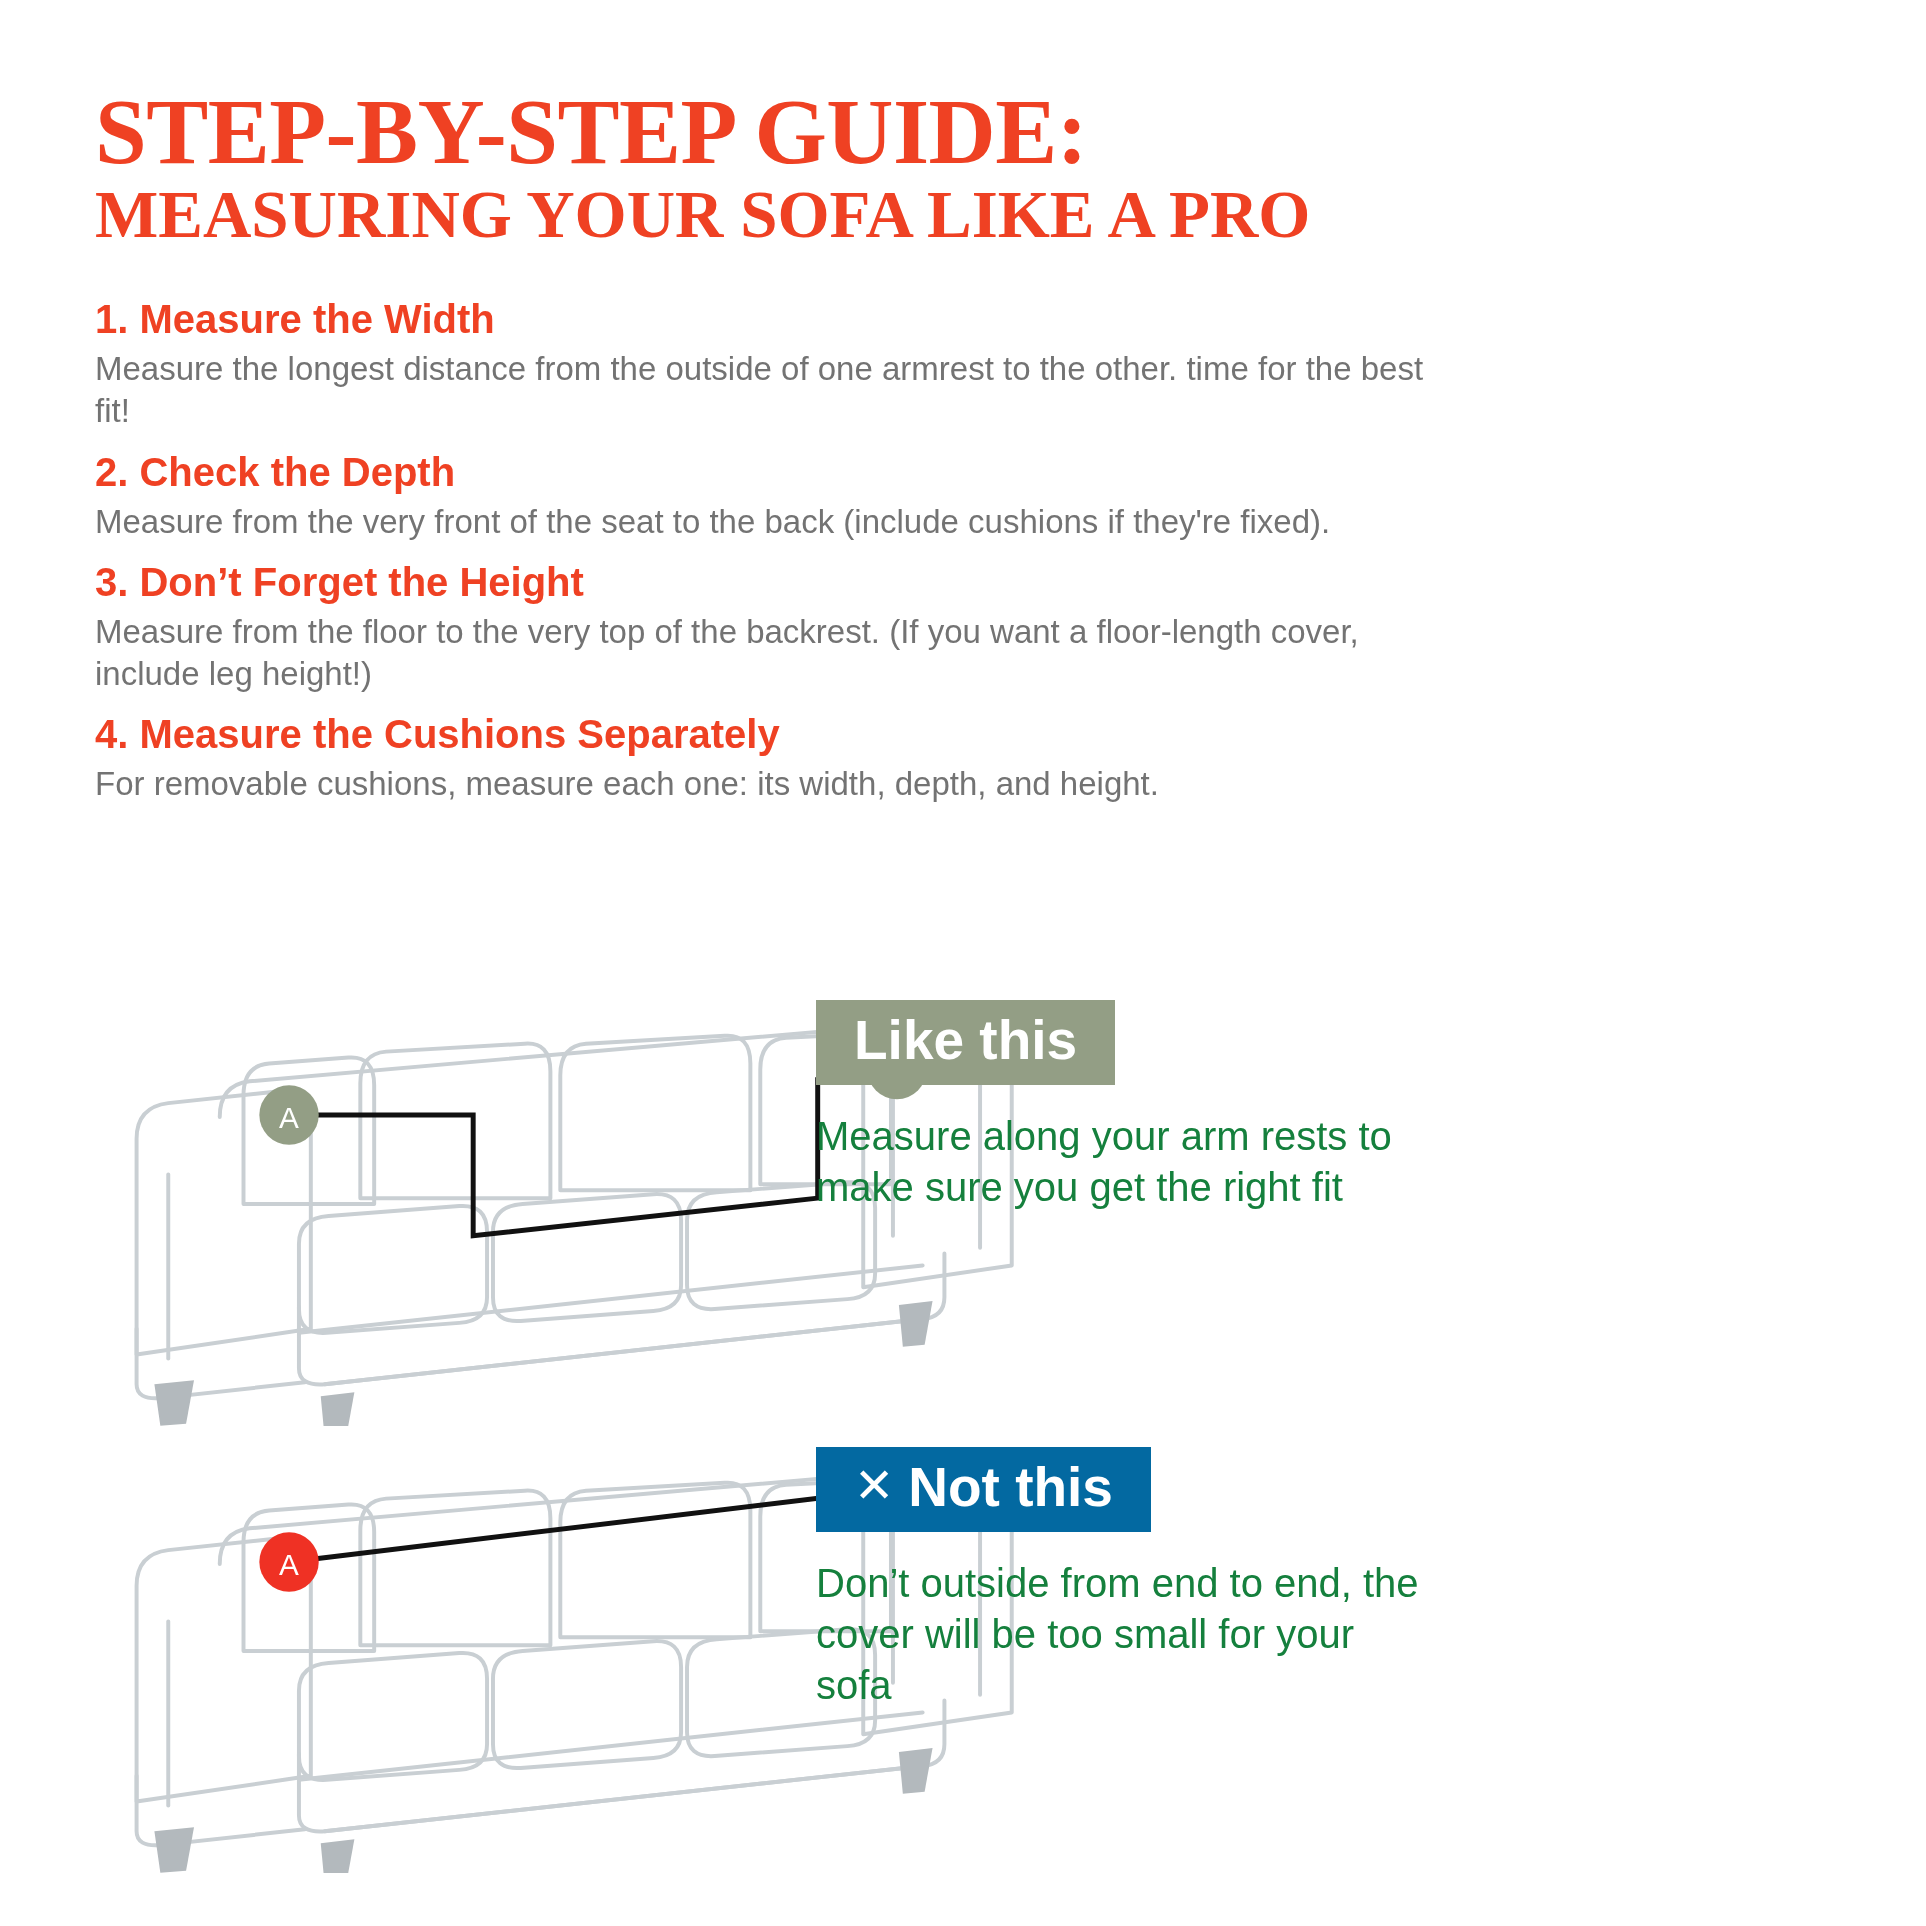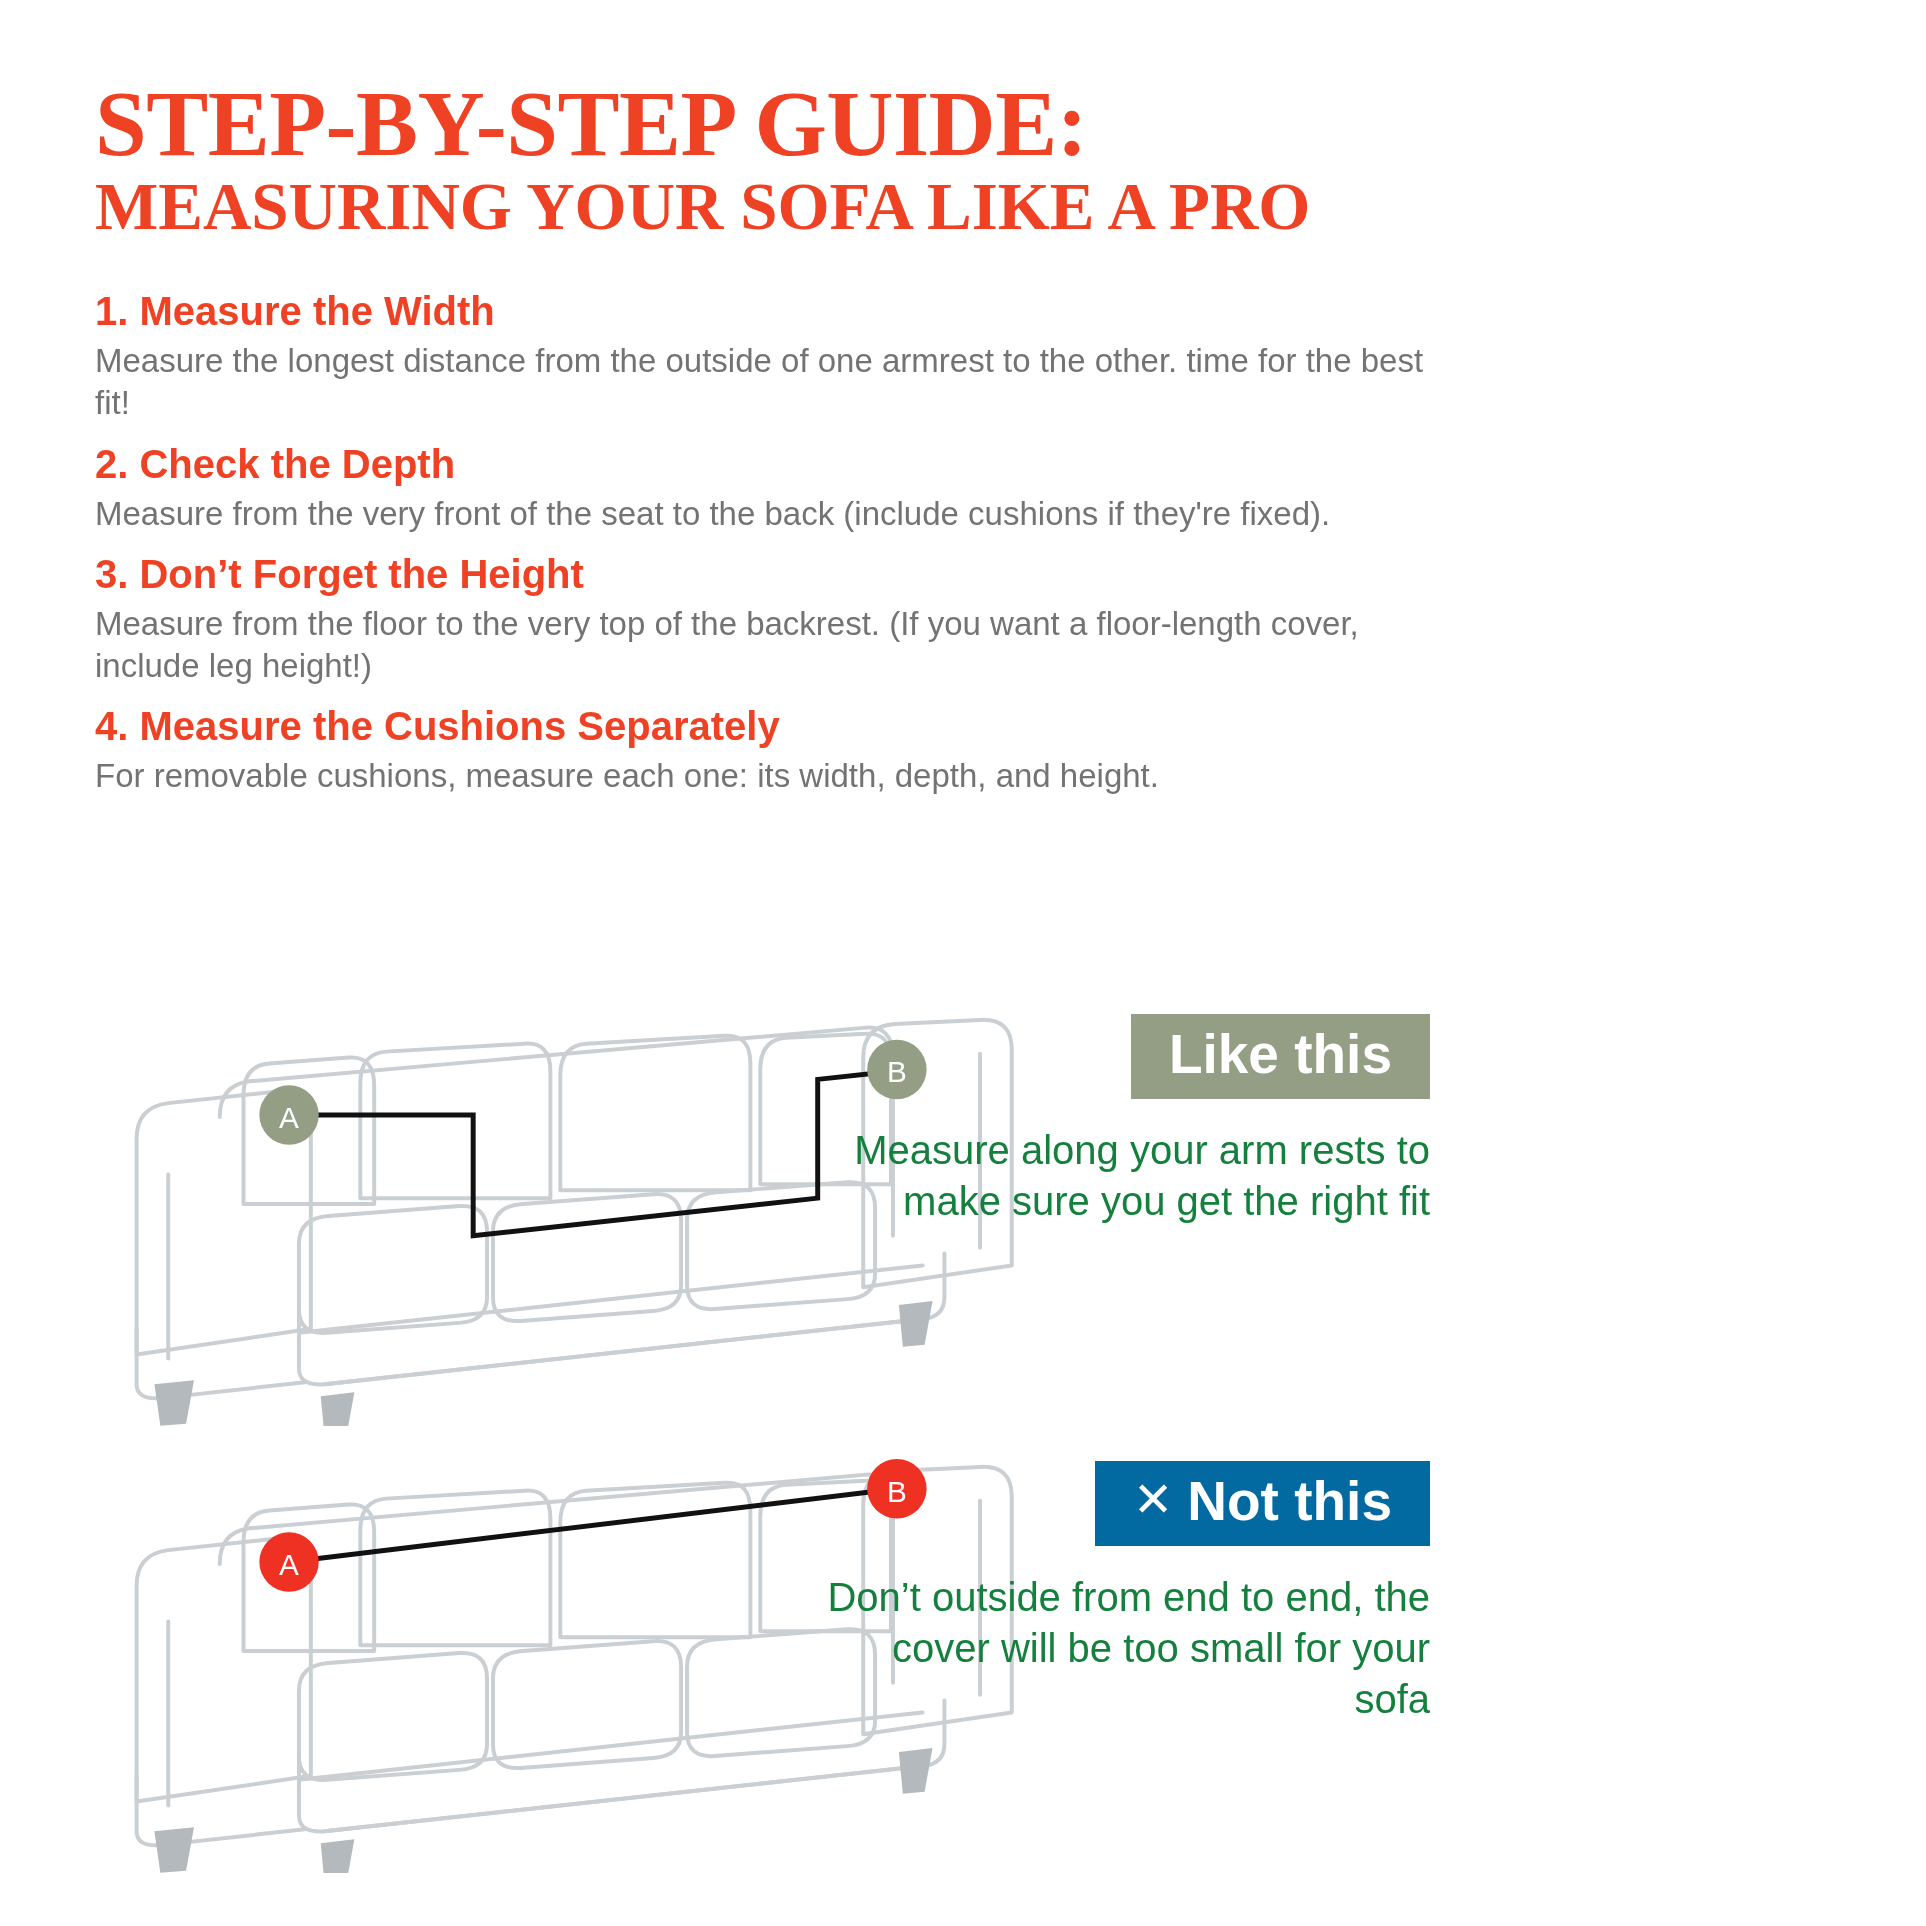--- a/index.html
+++ b/index.html
@@ -13,21 +13,21 @@
     font-family: "Liberation Sans", sans-serif;
     color: #1a1a1a;
     overflow: hidden;
     position: relative;
   }
   .page {
     position: relative;
     width: 1525px;
     height: 1927px;
     box-sizing: border-box;
-    padding: 0 95px;
+    padding: 8px 95px;
   }
 
   
   .title {
     color: #ef4123;
     font-family: "Liberation Serif", serif;
     font-weight: bold;
     font-size: 93px;
     line-height: 1.02;
     letter-spacing: -0.5px;
@@ -76,23 +76,23 @@
   .sofa-wrap {
     position: absolute;
     left: 0;
     top: 0;
     width: 1089px;
     height: 426px;
   }
   .callout {
     position: absolute;
     right: 0;
-    top: 14px;
+    top: 0;
     width: 614px;
-    text-align: right;
+    text-align: left;
     margin-left: 35px;
   }
   .badge {
     display: inline-block;
     color: #ffffff;
     font-size: 55px;
     font-weight: bold;
     padding: 10px 38px 14px 38px;
     line-height: 1.1;
     margin-bottom: 26px;

